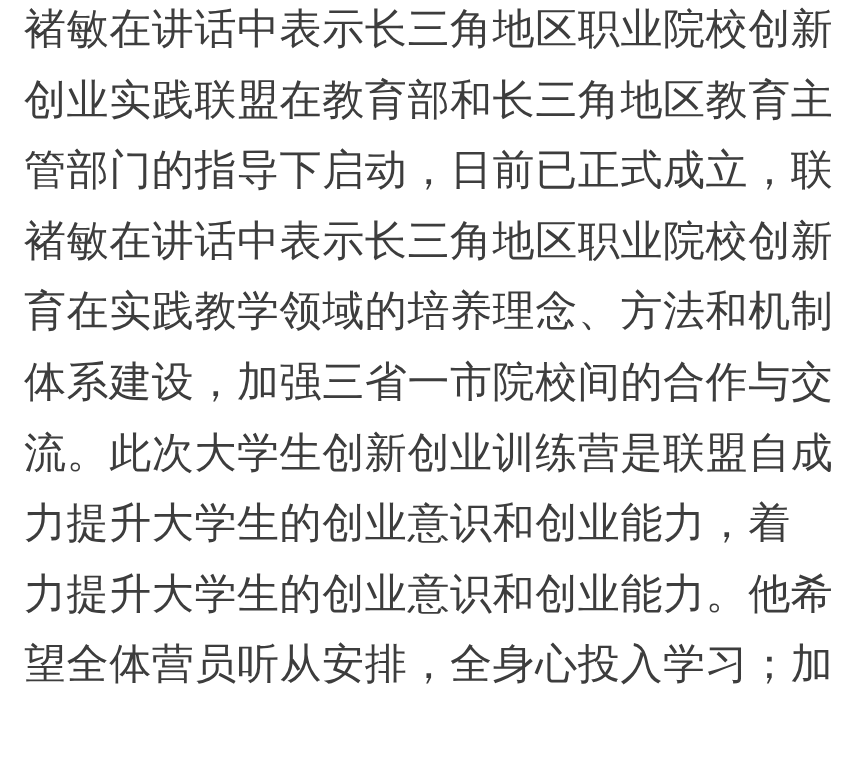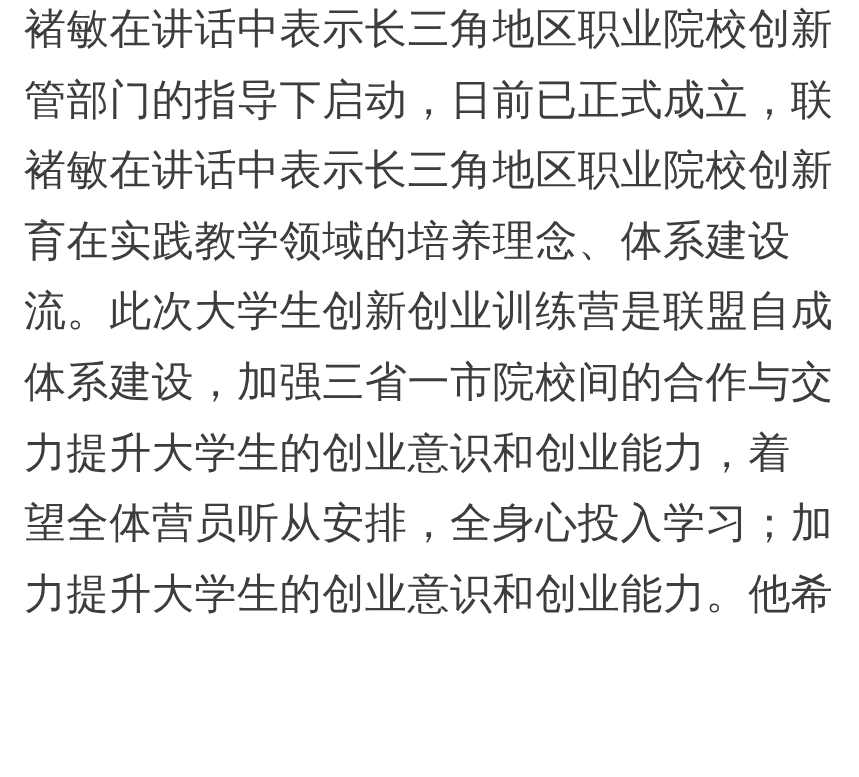--- a/index.html
+++ b/index.html
@@ -27,21 +27,22 @@
     color: #3d3d3d;
     white-space: nowrap;
     -webkit-font-smoothing: antialiased;
   }
 </style>
 </head>
 <body>
 
 <div class="article-body">
   <div class="text-line">褚敏在讲话中表示长三角地区职业院校创新</div>
+  <div class="text-line">创业实践联盟在教育部和长三角地区教育主</div>
   <div class="text-line">管部门的指导下启动，日前已正式成立，联</div>
   <div class="text-line">褚敏在讲话中表示长三角地区职业院校创新</div>
-  <div class="text-line">育在实践教学领域的培养理念、体系建设</div>
+  <div class="text-line">育在实践教学领域的培养理念、方法和机制</div>
+  <div class="text-line">体系建设，加强三省一市院校间的合作与交</div>
   <div class="text-line">流。此次大学生创新创业训练营是联盟自成</div>
-  <div class="text-line">体系建设，加强三省一市院校间的合作与交</div>
   <div class="text-line">力提升大学生的创业意识和创业能力，着</div>
+  <div class="text-line">力提升大学生的创业意识和创业能力。他希</div>
   <div class="text-line">望全体营员听从安排，全身心投入学习；加</div>
-  <div class="text-line">力提升大学生的创业意识和创业能力。他希</div>
 </div>
 
 </body></html>

